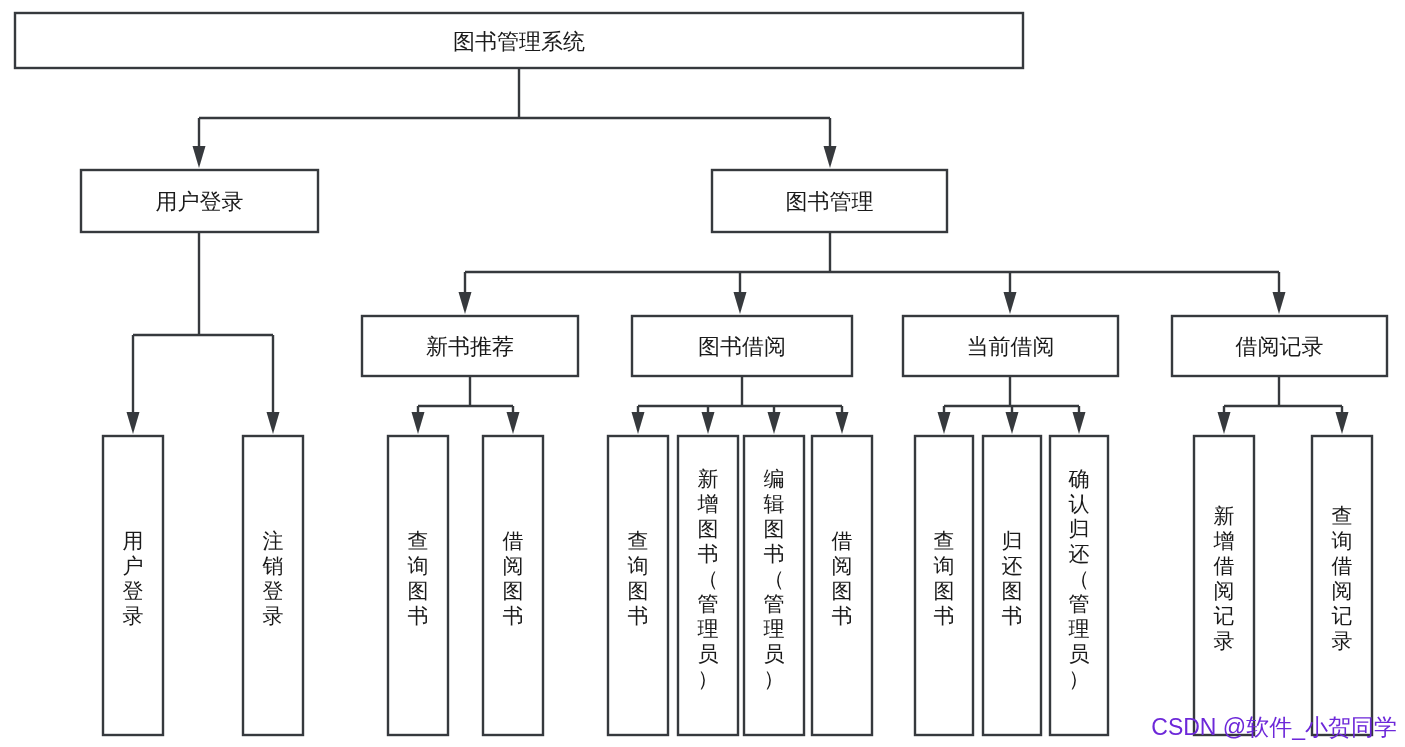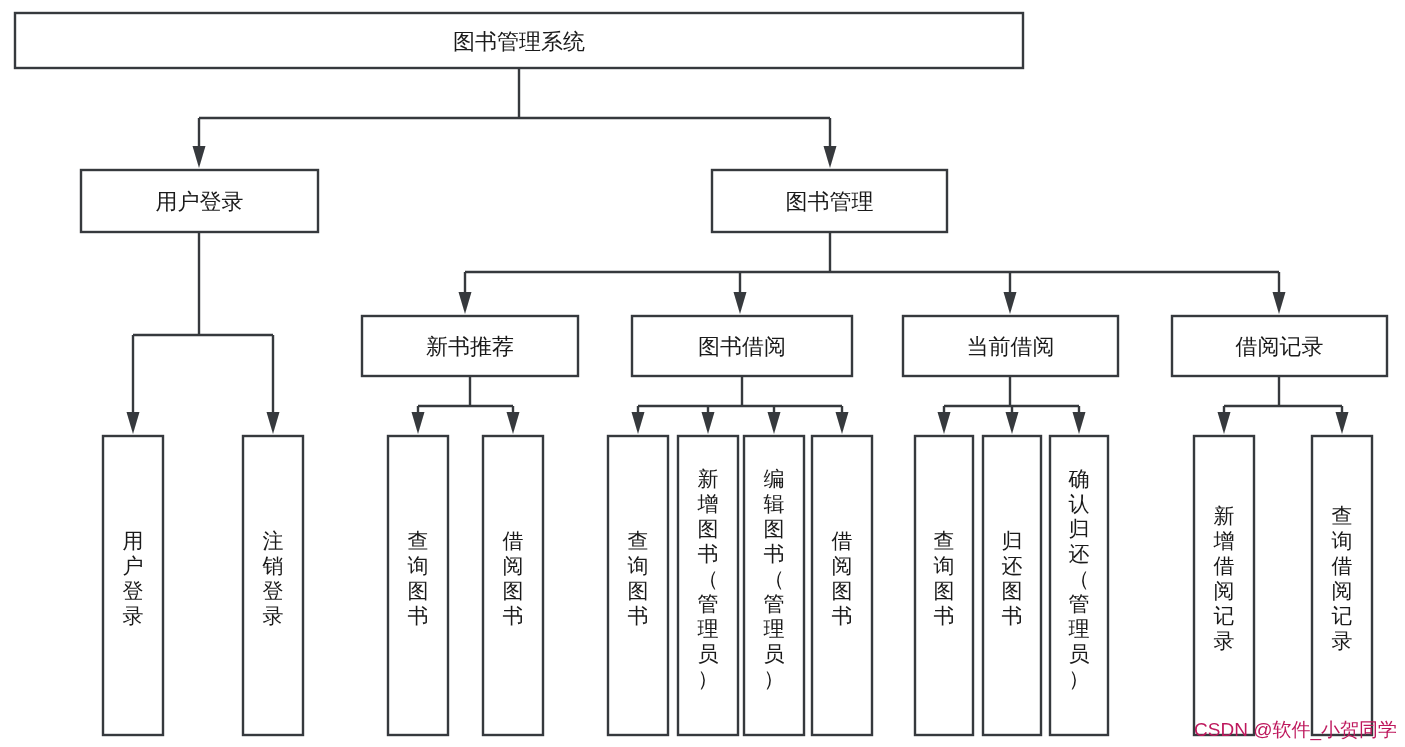--- a/index.html
+++ b/index.html
@@ -42,22 +42,22 @@
   }
   .arrow-head {
     fill: #36393d;
     stroke: none;
   }
   .watermark-text {
     position: absolute;
     right: 8px;
     bottom: 4px;
     font-family: "Liberation Sans", "DejaVu Sans", sans-serif;
-    font-size: 19px;
-    color: #be185d;
+    font-size: 23px;
+    color: #6d28d9;
     white-space: nowrap;
     user-select: none;
     text-align: right;
   }
 </style>
 </head>
 <body>
 
 <div id="diagram-root">
 

